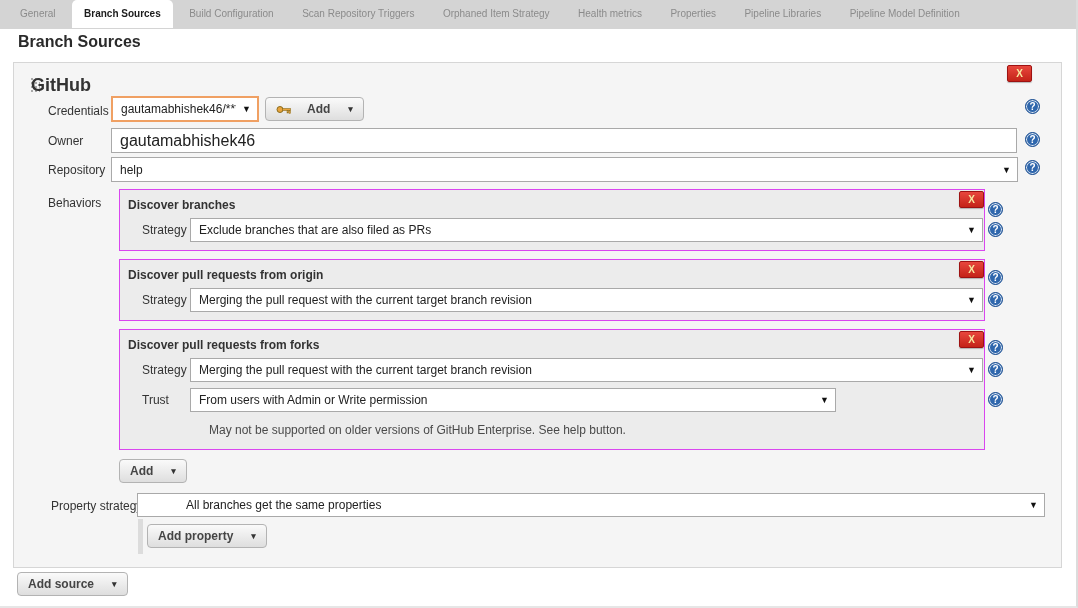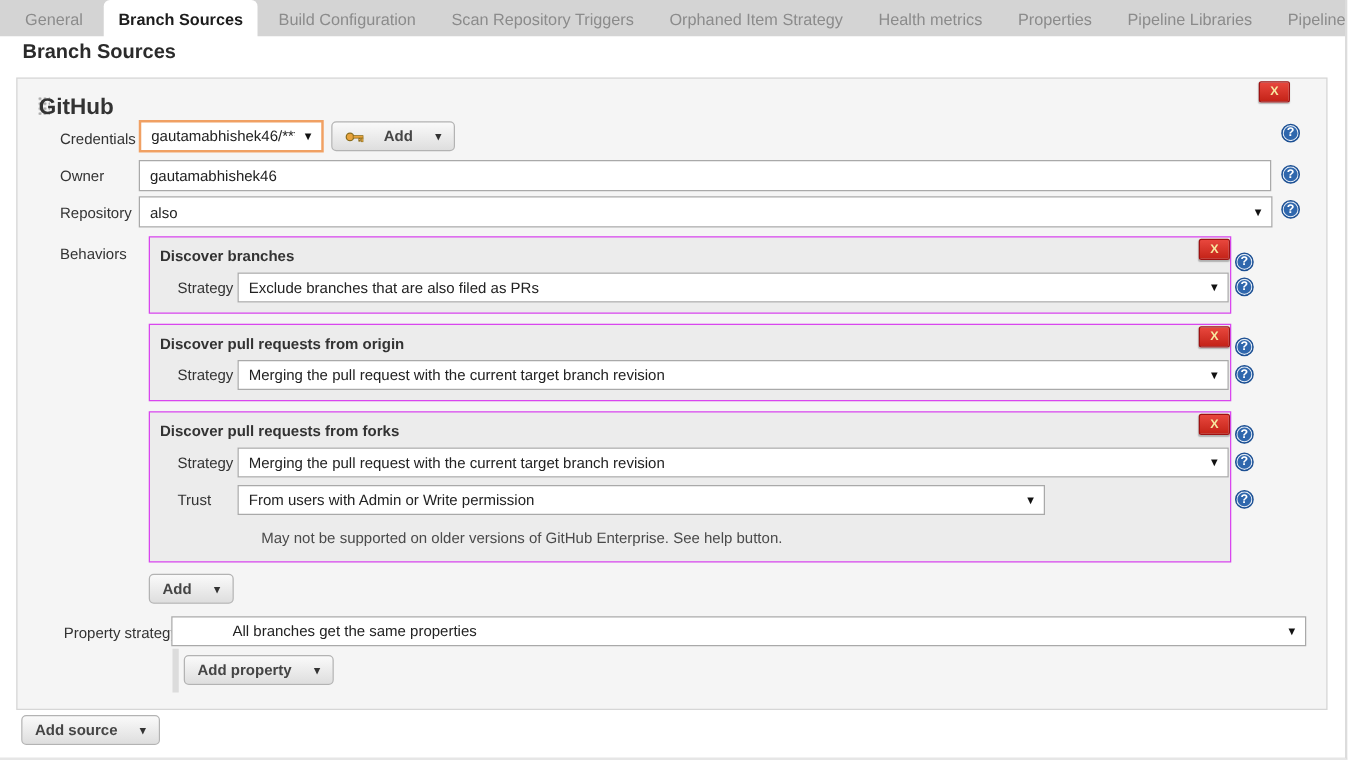--- a/index.html
+++ b/index.html
@@ -4,21 +4,21 @@
 <style>
   * { box-sizing: border-box; margin: 0; padding: 0; }
   html,body { width:1078px; height:608px; background:#fff; overflow:hidden;
               font-family:"Liberation Sans", sans-serif; }
   .frame { position:relative; width:1078px; height:608px; background:#fff;
            border-right:2px solid #dcdcdc; border-bottom:2px solid #e6e6e6; }
 
   
   .tabbar { position:absolute; left:0; top:0; width:100%; height:29px;
             background:#d4d4d4; padding-left:8px; white-space:nowrap; }
-  .tab { display:inline-block; font-size:13px; color:#8b8b8b; padding:8px 12px 9px;
+  .tab { display:inline-block; font-size:10px; color:#8b8b8b; padding:8px 12px 9px;
          cursor:pointer; vertical-align:top; }
   .tab.active { background:#fff; color:#1c1c1c; font-weight:bold;
                 border-radius:5px 5px 0 0; }
 
   
   .page-title { position:absolute; left:18px; top:33px; font-size:16px;
                 font-weight:bold; color:#2b2b2b; }
 
   .chunk { position:absolute; left:13px; top:62px; width:1049px; height:506px;
            background:#f5f5f5; border:1px solid #d6d6d6; }
@@ -42,21 +42,21 @@
   .lbl { position:absolute; font-size:12px; color:#333; }
 
   .sel { position:absolute; background:#fff; border:1px solid #a9a9a9;
          font-size:12px; color:#222; cursor:pointer; display:flex;
          align-items:center; padding:0 6px 0 8px; }
   .sel .sel-text { flex:1; overflow:hidden; white-space:nowrap; }
   .sel .caret { font-size:9px; color:#111; margin-left:6px; }
   .sel.focus { border:2px solid #f0a063; }
 
   .txt { position:absolute; background:#fff; border:1px solid #a9a9a9;
-         font-size:12px; color:#222; padding:0 8px;
+         font-size:16px; color:#222; padding:0 8px;
          font-family:"Liberation Sans", sans-serif; }
 
   .btn { position:absolute; display:inline-flex; align-items:center; gap:16px;
          background:linear-gradient(#fafafa,#dedede); border:1px solid #b3b3b3;
          border-radius:4px; color:#454545; font-size:12px; font-weight:bold;
          padding:4px 10px; cursor:pointer; }
   .btn .bcaret { font-size:9px; color:#333; margin-left:2px; }
 
   .block { position:absolute; left:105px; width:866px; background:#ececec;
            border:1px solid #d946ef; }
@@ -109,21 +109,21 @@
       <span class="bcaret">▾</span>
     </div>
     <div class="help" style="left:1011px; top:36px;">?</div>
 
     <div class="lbl" style="left:34px; top:71px;">Owner</div>
     <input class="txt" style="left: 97px; top: 65px; width: 906px; height: 25px;" value="gautamabhishek46">
     <div class="help" style="left:1011px; top:69px;">?</div>
 
     <div class="lbl" style="left:34px; top:100px;">Repository</div>
     <div class="sel" style="left:97px; top:94px; width:907px; height:25px;">
-      <span class="sel-text">also</span>
+      <span class="sel-text">help</span>
       <span class="caret">▼</span>
     </div>
     <div class="help" style="left:1011px; top:97px;">?</div>
 
     <div class="lbl" style="left:34px; top:133px;">Behaviors</div>
 
     <div class="block" style="top:126px; height:62px;">
       <div class="block-title">Discover branches</div>
       <div class="xbtn" style="left:839px; top:1px;">X</div>
       <div class="lbl" style="left:22px; top:33px;">Strategy</div>

